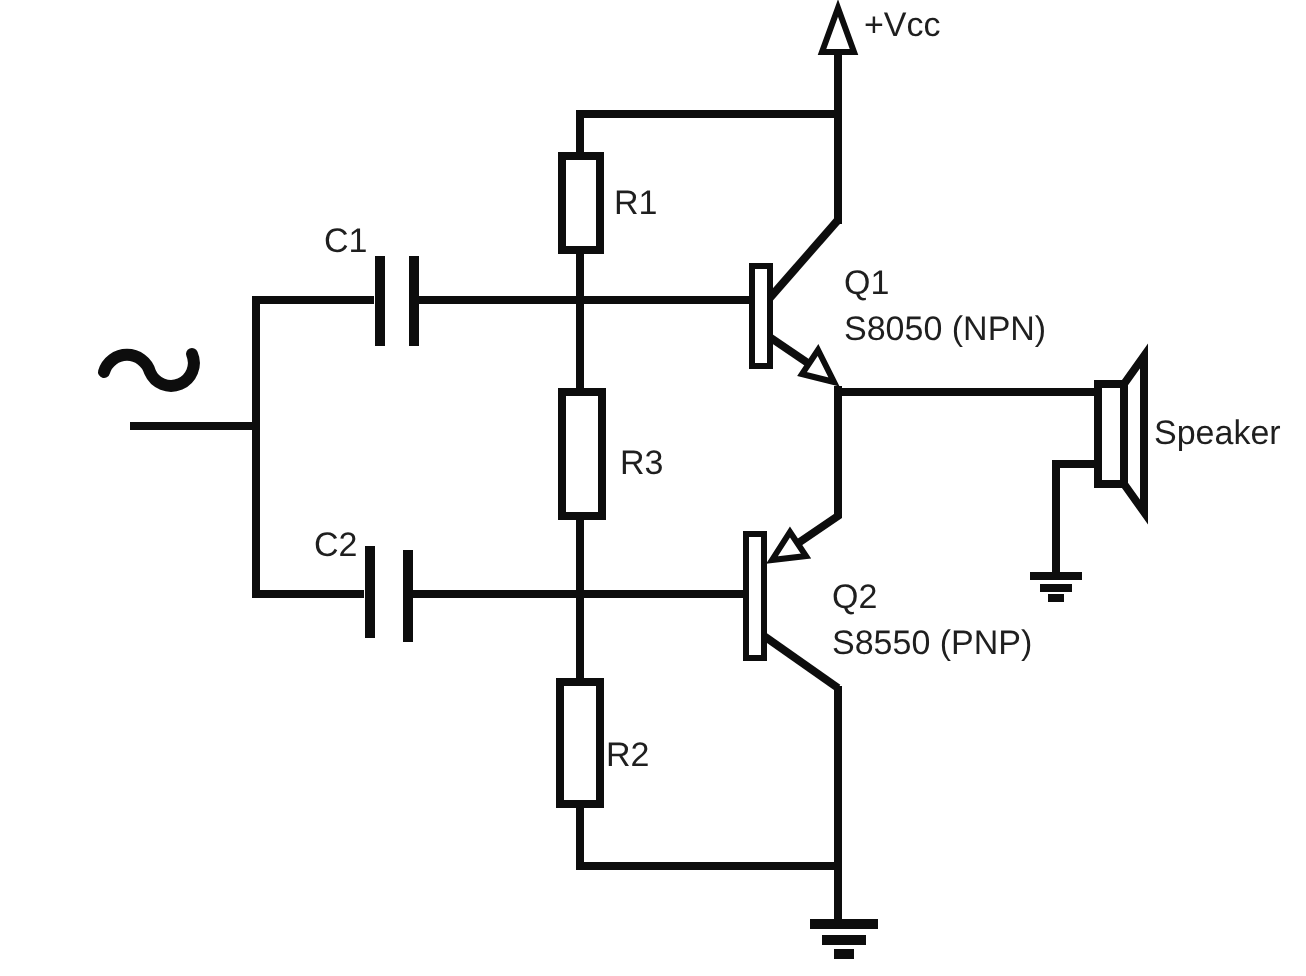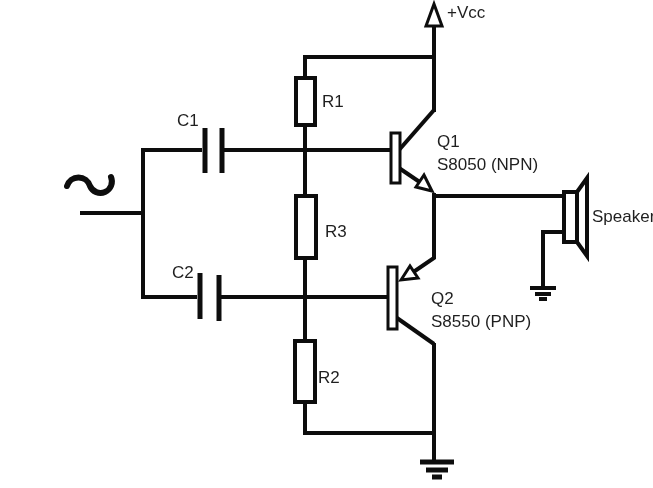--- a/index.html
+++ b/index.html
@@ -8,21 +8,20 @@
     background: #ffffff;
     width: 653px;
     height: 488px;
     overflow: hidden;
   }
   .stage {
     position: relative;
     width: 538px;
     height: 488px;
     background: #ffffff;
-    margin-left: 15px;
   }
   svg {
     display: block;
     font-family: "Liberation Sans", sans-serif;
   }
   .wire {
     fill: none;
     stroke: #0d0d0d;
     stroke-width: 4;
     stroke-linecap: butt;

